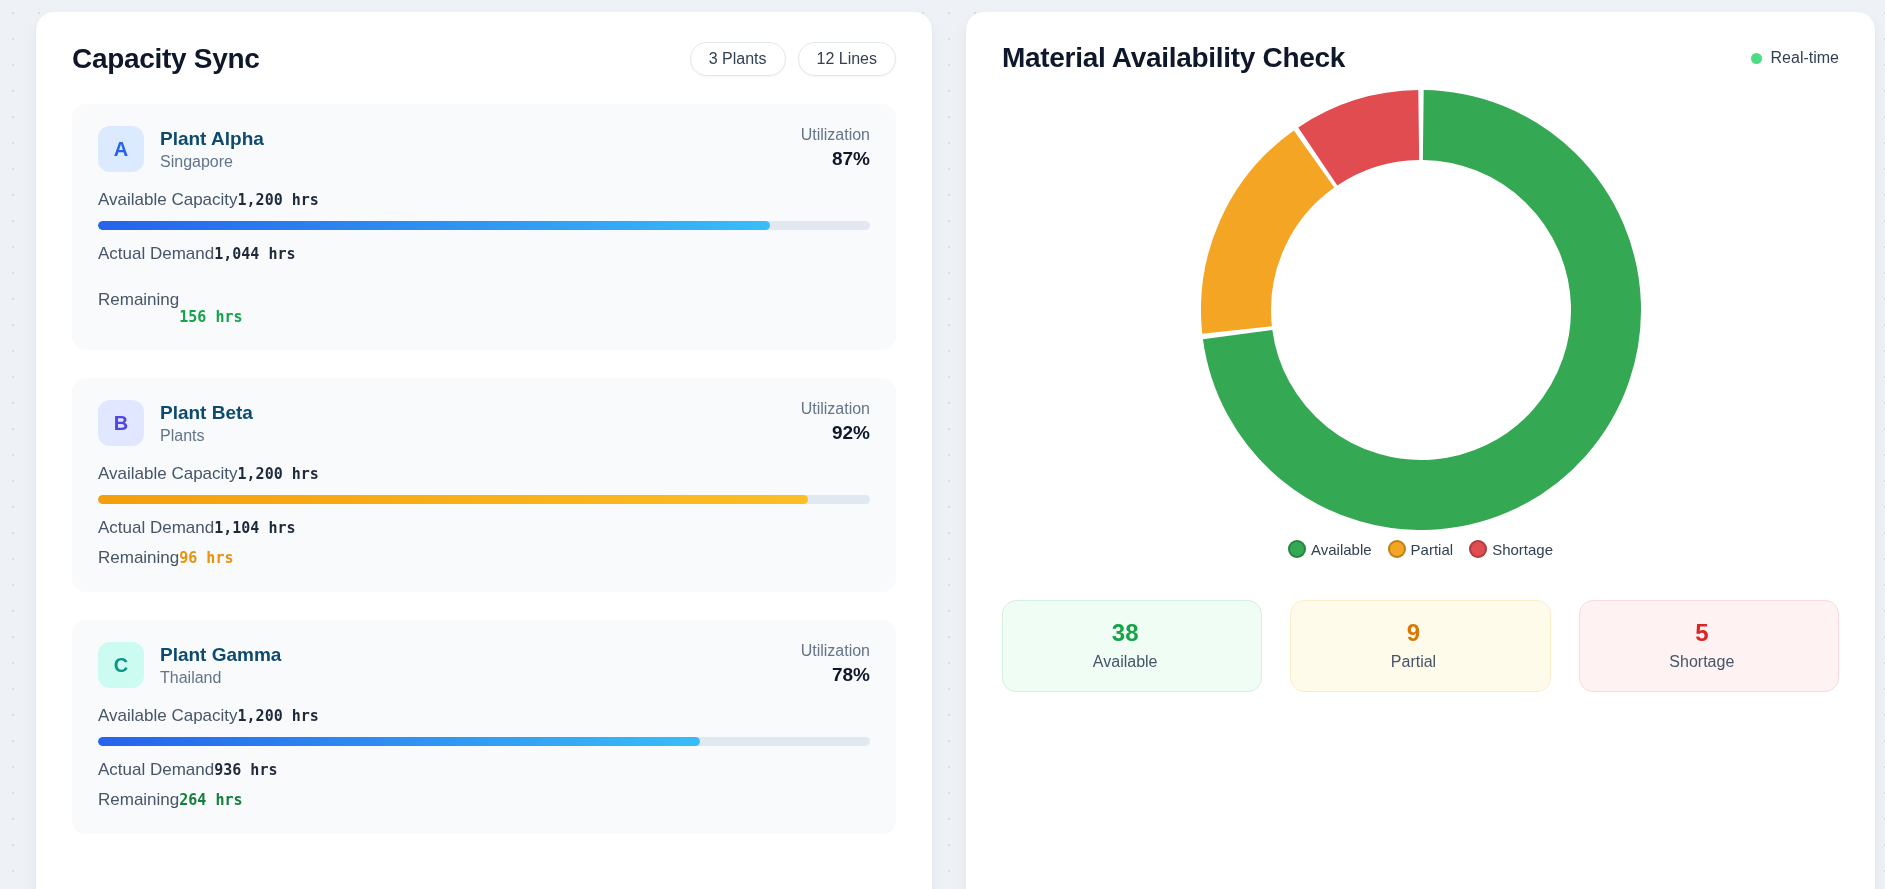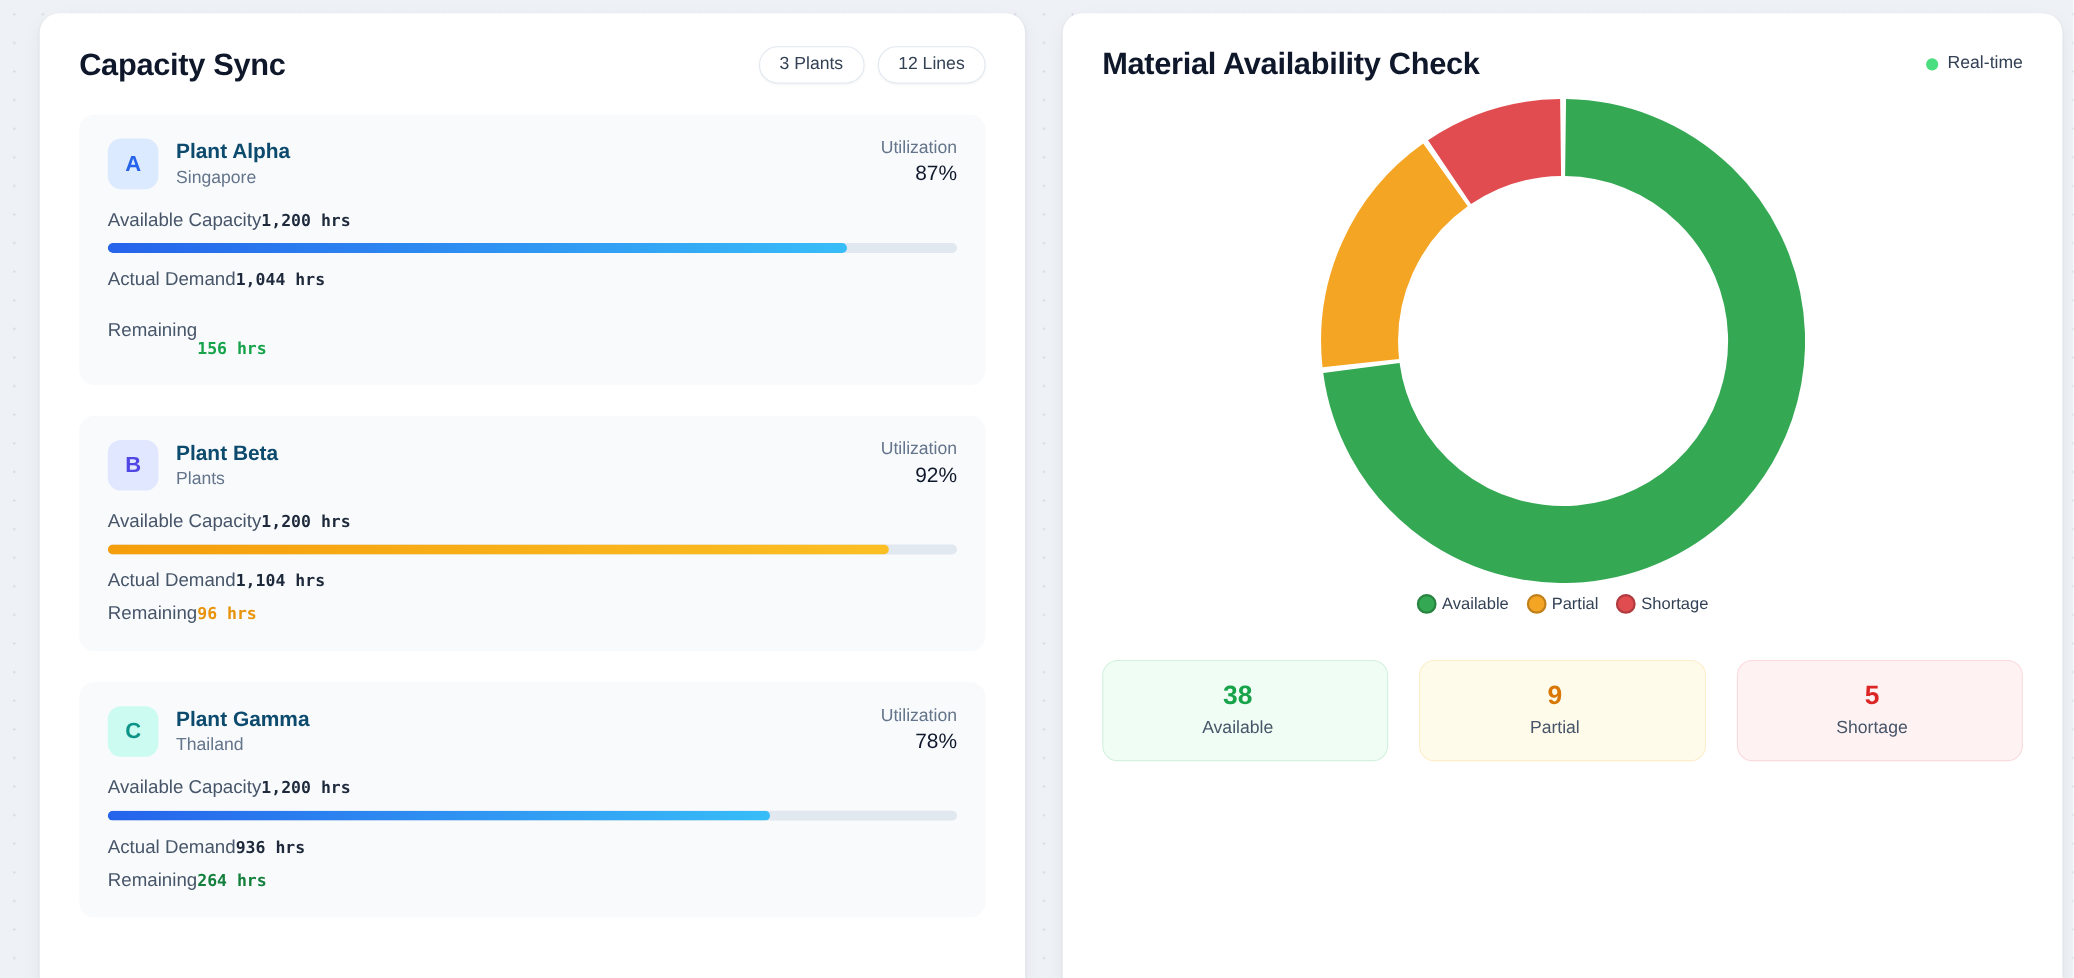--- a/index.html
+++ b/index.html
@@ -68,21 +68,21 @@
     width: 46px; height: 46px;
     border-radius: 12px;
     display: flex; align-items: center; justify-content: center;
     font-size: 20px; font-weight: 700;
     flex: none;
   }
   .plant-name { font-size: 19px; font-weight: 700; color: #0c4a6e; }
   .plant-location { font-size: 16px; color: #64748b; margin-top: 3px; }
   .util-block { text-align: right; }
   .util-label { font-size: 16px; color: #64748b; }
-  .util-value { font-size: 19px; font-weight: 400; color: #0f172a; margin-top: 4px; }
+  .util-value { font-size: 19px; font-weight: 700; color: #0f172a; margin-top: 4px; }
 
   .metric-row {
     display: flex;
     align-items: center;
     margin-top: 10px;
   }
   .metric-label { font-size: 17px; color: #475569; }
   .metric-value {
     font-family: "DejaVu Sans Mono", monospace;
     font-size: 15px;

